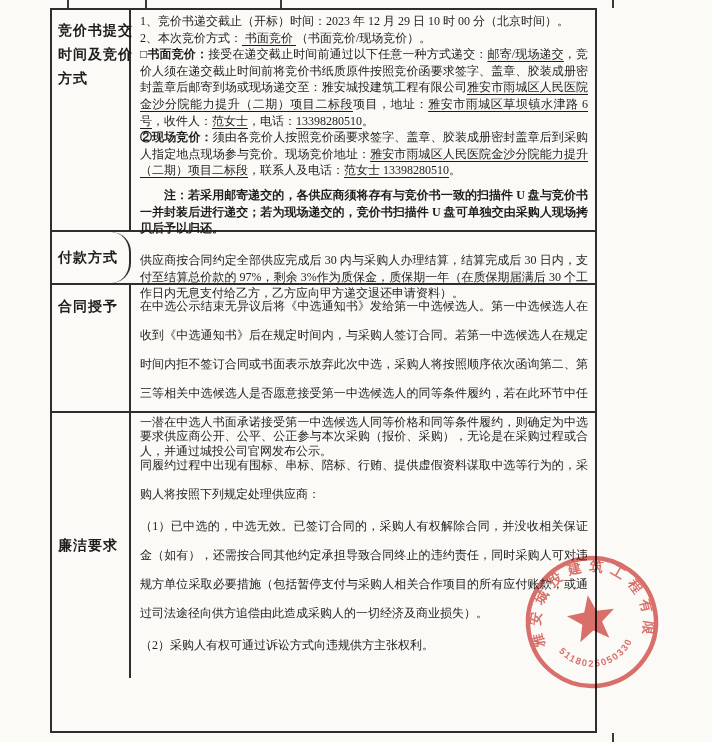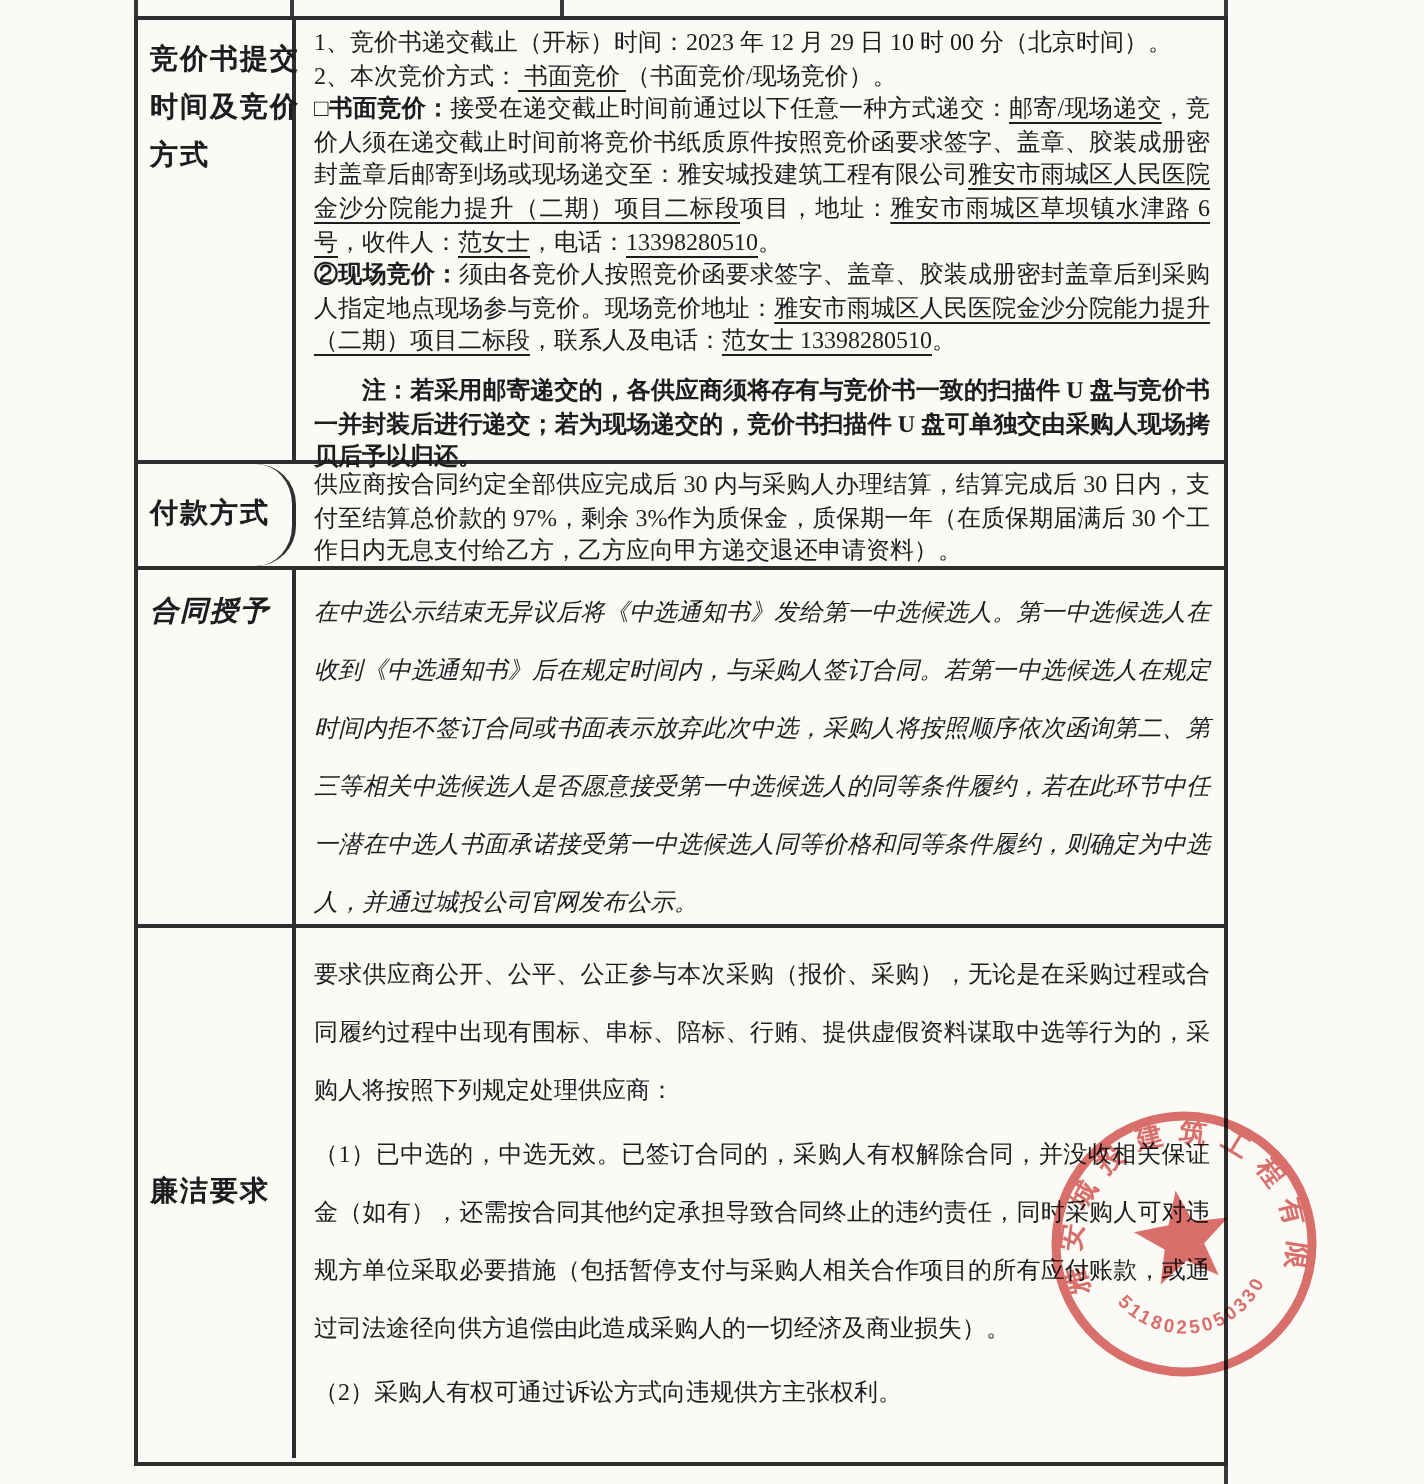--- a/index.html
+++ b/index.html
@@ -6,52 +6,52 @@
   body{
     width:712px;height:742px;position:relative;overflow:hidden;
     background:#fbfaf6;
     font-family:"Liberation Serif","DejaVu Serif",serif;
     color:#1d1d1d;
   }
   
   .stub{position:absolute;width:2px;background:#3a3a3a;}
 
   .doc-table{
-    position:absolute;left:67px;top:8px;width:547px;height:725px;
+    position:absolute;left:50px;top:8px;width:547px;height:725px;
     border:2px solid #2e2e2e;box-sizing:border-box;
     background:transparent;
   }
   .trow{display:flex;box-sizing:border-box;border-bottom:2px solid #2e2e2e;}
   .trow:last-child{border-bottom:none;}
   .cell{box-sizing:border-box;}
   .label-cell{
     width:79px;flex:0 0 79px;border-right:2px solid #2e2e2e;
     font-weight:bold;font-size:14px;letter-spacing:1px;
     padding-left:6px;display:flex;flex-direction:column;
   }
   .label-line{line-height:24px;white-space:nowrap;}
   .content-cell{
     flex:1;min-width:0;padding:3px 7px 0 9px;
     font-size:12px;line-height:16.6px;text-align:justify;
   }
   .row-bid{height:222px;}
   .row-payment{height:53px;}
-  .row-contract{height:179px;font-style:italic;}
+  .row-contract{height:128px;}
   .row-integrity{height:265px;flex:1;}
 
   .row-bid .label-cell{padding-top:9px;}
   .row-payment .label-cell{justify-content:center;border-radius:20px;}
   .row-contract .label-cell{padding-top:10px;}
   .row-integrity .label-cell{justify-content:center;}
 
   .row-contract .content-cell,
   .row-integrity .content-cell{line-height:29px;}
   .row-contract .content-cell{padding-top:7px;}
   .row-integrity .content-cell{padding-top:9px;}
-  .row-payment .content-cell{padding-top:2px;}
+  .row-payment .content-cell{padding-top:20px;}
 
   .para{margin:0;}
   .para.gap{margin-top:8px;}
   .para.indent{text-indent:2em;}
   .row-integrity .para + .para{margin-top:3px;}
   .u{text-decoration:underline;text-underline-offset:3px;text-decoration-thickness:1px;}
   .b{font-weight:bold;}
 
   .seal{
     position:absolute;left:517px;top:547px;width:150px;height:150px;

